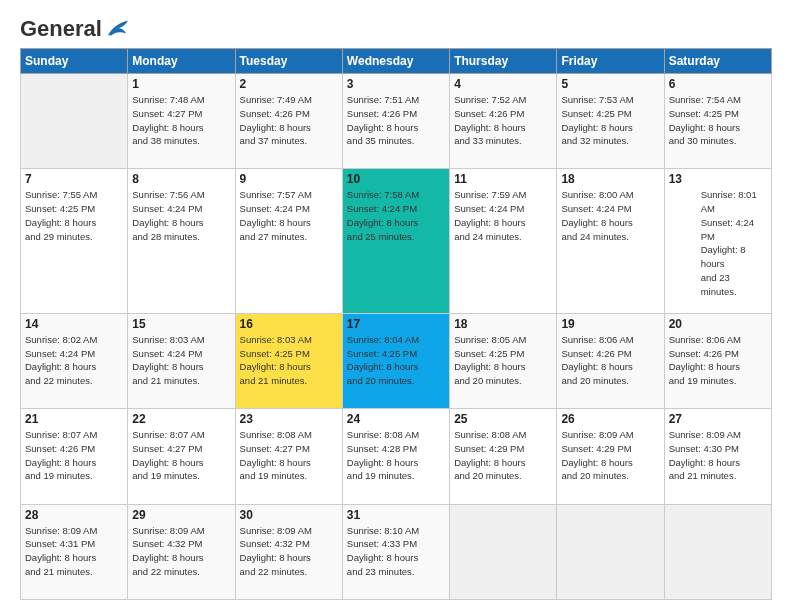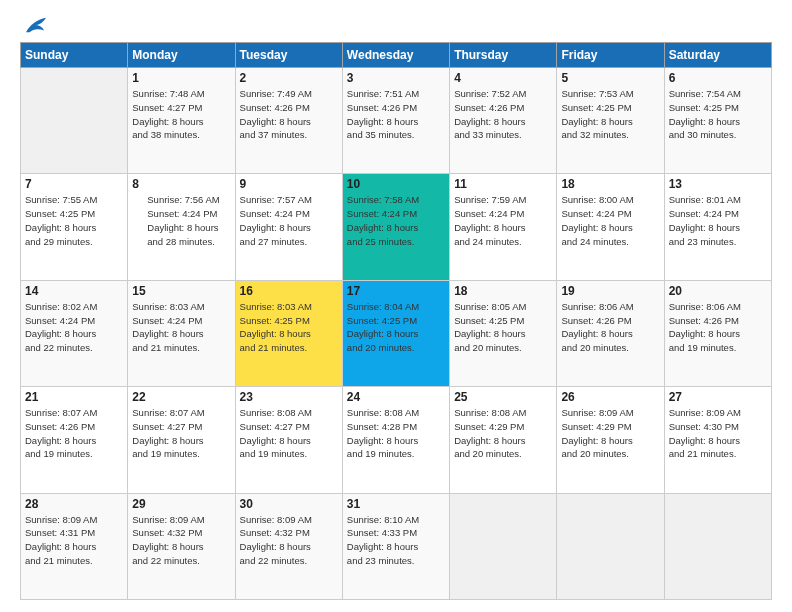--- a/index.html
+++ b/index.html
@@ -98,20 +98,21 @@
       background: #f0f0f0 !important;
     }
   </style>
 </head>
 <body>
 
 <div class="page">
   <div class="header">
     <div class="logo">
       <div class="logo-row">
+        <span style="font-size:22px;font-weight:bold;color:#333;">General</span>
         <svg class="logo-icon" viewBox="0 0 30 22" xmlns="http://www.w3.org/2000/svg">
           <path d="M4 18 C8 10 16 4 26 2 C22 8 18 10 14 10 C18 10 22 12 24 16 C18 14 12 14 8 18 Z" fill="#1a6eb5"></path>
         </svg>
       </div>
       <span style="font-size:22px;font-weight:bold;color:#1a6eb5;margin-top:-4px;"></span>
     </div>
     <div class="title-block">
       <div class="month-title"></div>
       <div class="location"></div>
     </div>
@@ -178,21 +179,21 @@
         <tr>
           <td style="background: rgb(255, 255, 255);">
             <span class="day-num">7</span>
             <div class="day-info" style="white-space: pre-line;">Sunrise: 7:55 AM
 Sunset: 4:25 PM
 Daylight: 8 hours
 and 29 minutes.</div>
           </td>
           <td style="background: rgb(255, 255, 255);">
             <span class="day-num">8</span>
-            <div class="day-info" style="white-space: pre-line; margin-left: 15px;">Sunrise: 7:56 AM
+            <div class="day-info" style="white-space: pre-line;">Sunrise: 7:56 AM
 Sunset: 4:24 PM
 Daylight: 8 hours
 and 28 minutes.</div>
           </td>
           <td style="background: rgb(255, 255, 255);">
             <span class="day-num">9</span>
             <div class="day-info" style="white-space: pre-line;">Sunrise: 7:57 AM
 Sunset: 4:24 PM
 Daylight: 8 hours
 and 27 minutes.</div>
@@ -213,21 +214,21 @@
           </td>
           <td style="background: rgb(255, 255, 255);">
             <span class="day-num">18</span>
             <div class="day-info" style="white-space: pre-line;">Sunrise: 8:00 AM
 Sunset: 4:24 PM
 Daylight: 8 hours
 and 24 minutes.</div>
           </td>
           <td style="background: rgb(255, 255, 255);">
             <span class="day-num">13</span>
-            <div class="day-info" style="white-space: pre-line;">Sunrise: 8:01 AM
+            <div class="day-info" style="white-space: pre-line; margin-left: 32px;">Sunrise: 8:01 AM
 Sunset: 4:24 PM
 Daylight: 8 hours
 and 23 minutes.</div>
           </td>
         </tr>
         <tr>
           <td style="background: rgb(249, 249, 249);">
             <span class="day-num">14</span>
             <div class="day-info" style="white-space: pre-line;">Sunrise: 8:02 AM
 Sunset: 4:24 PM

